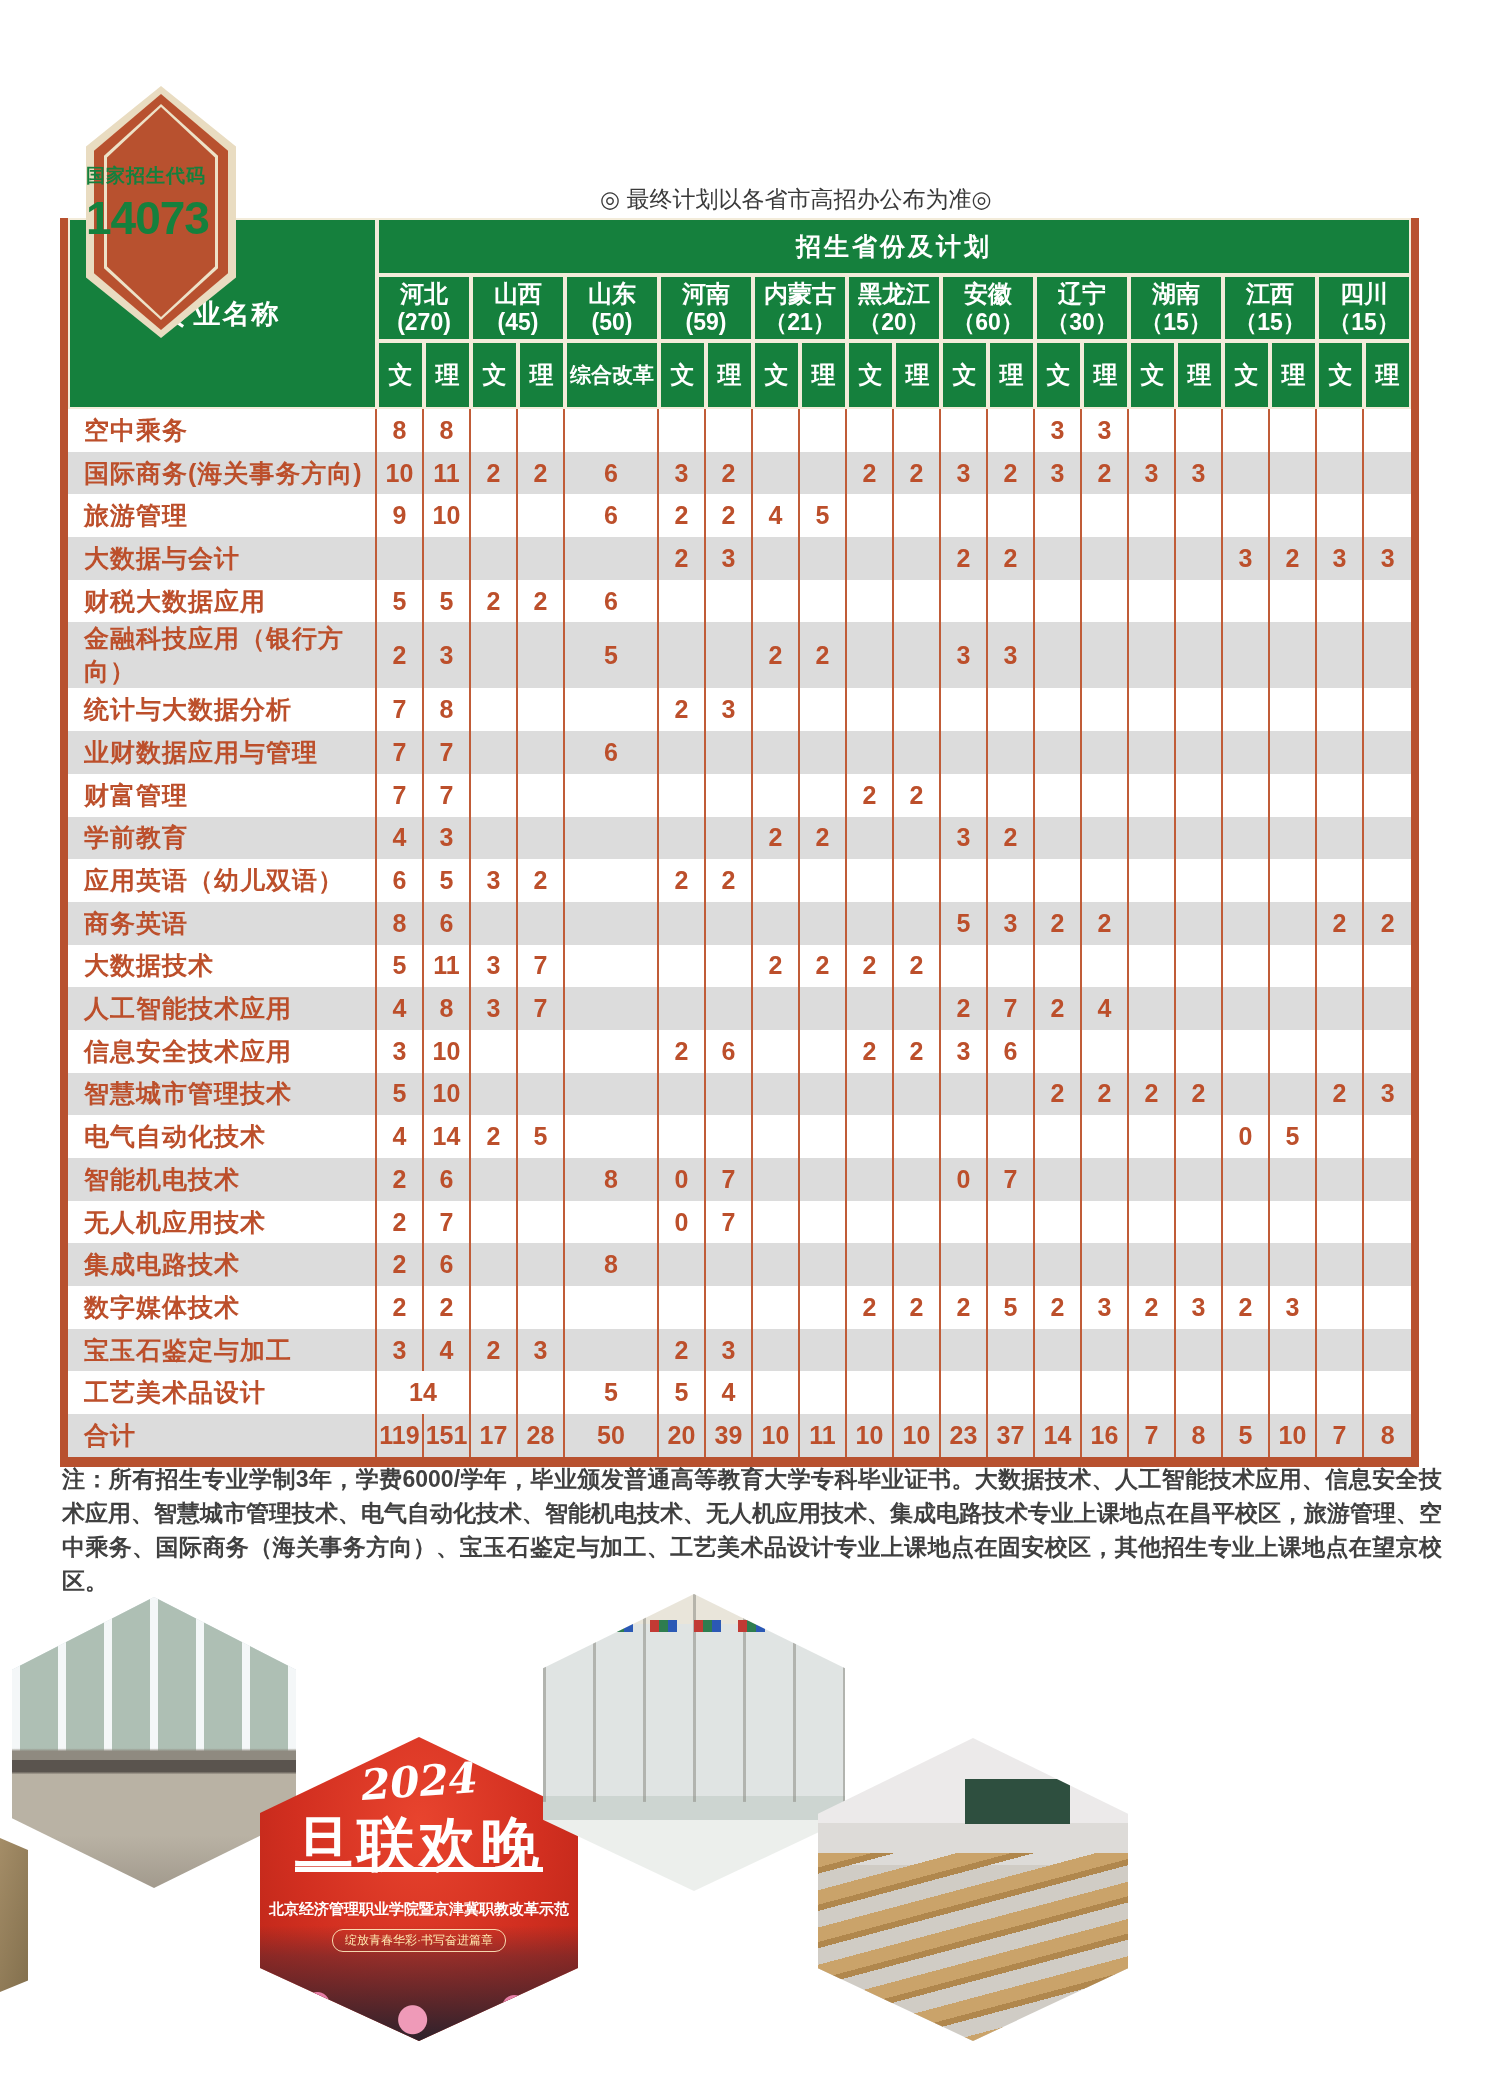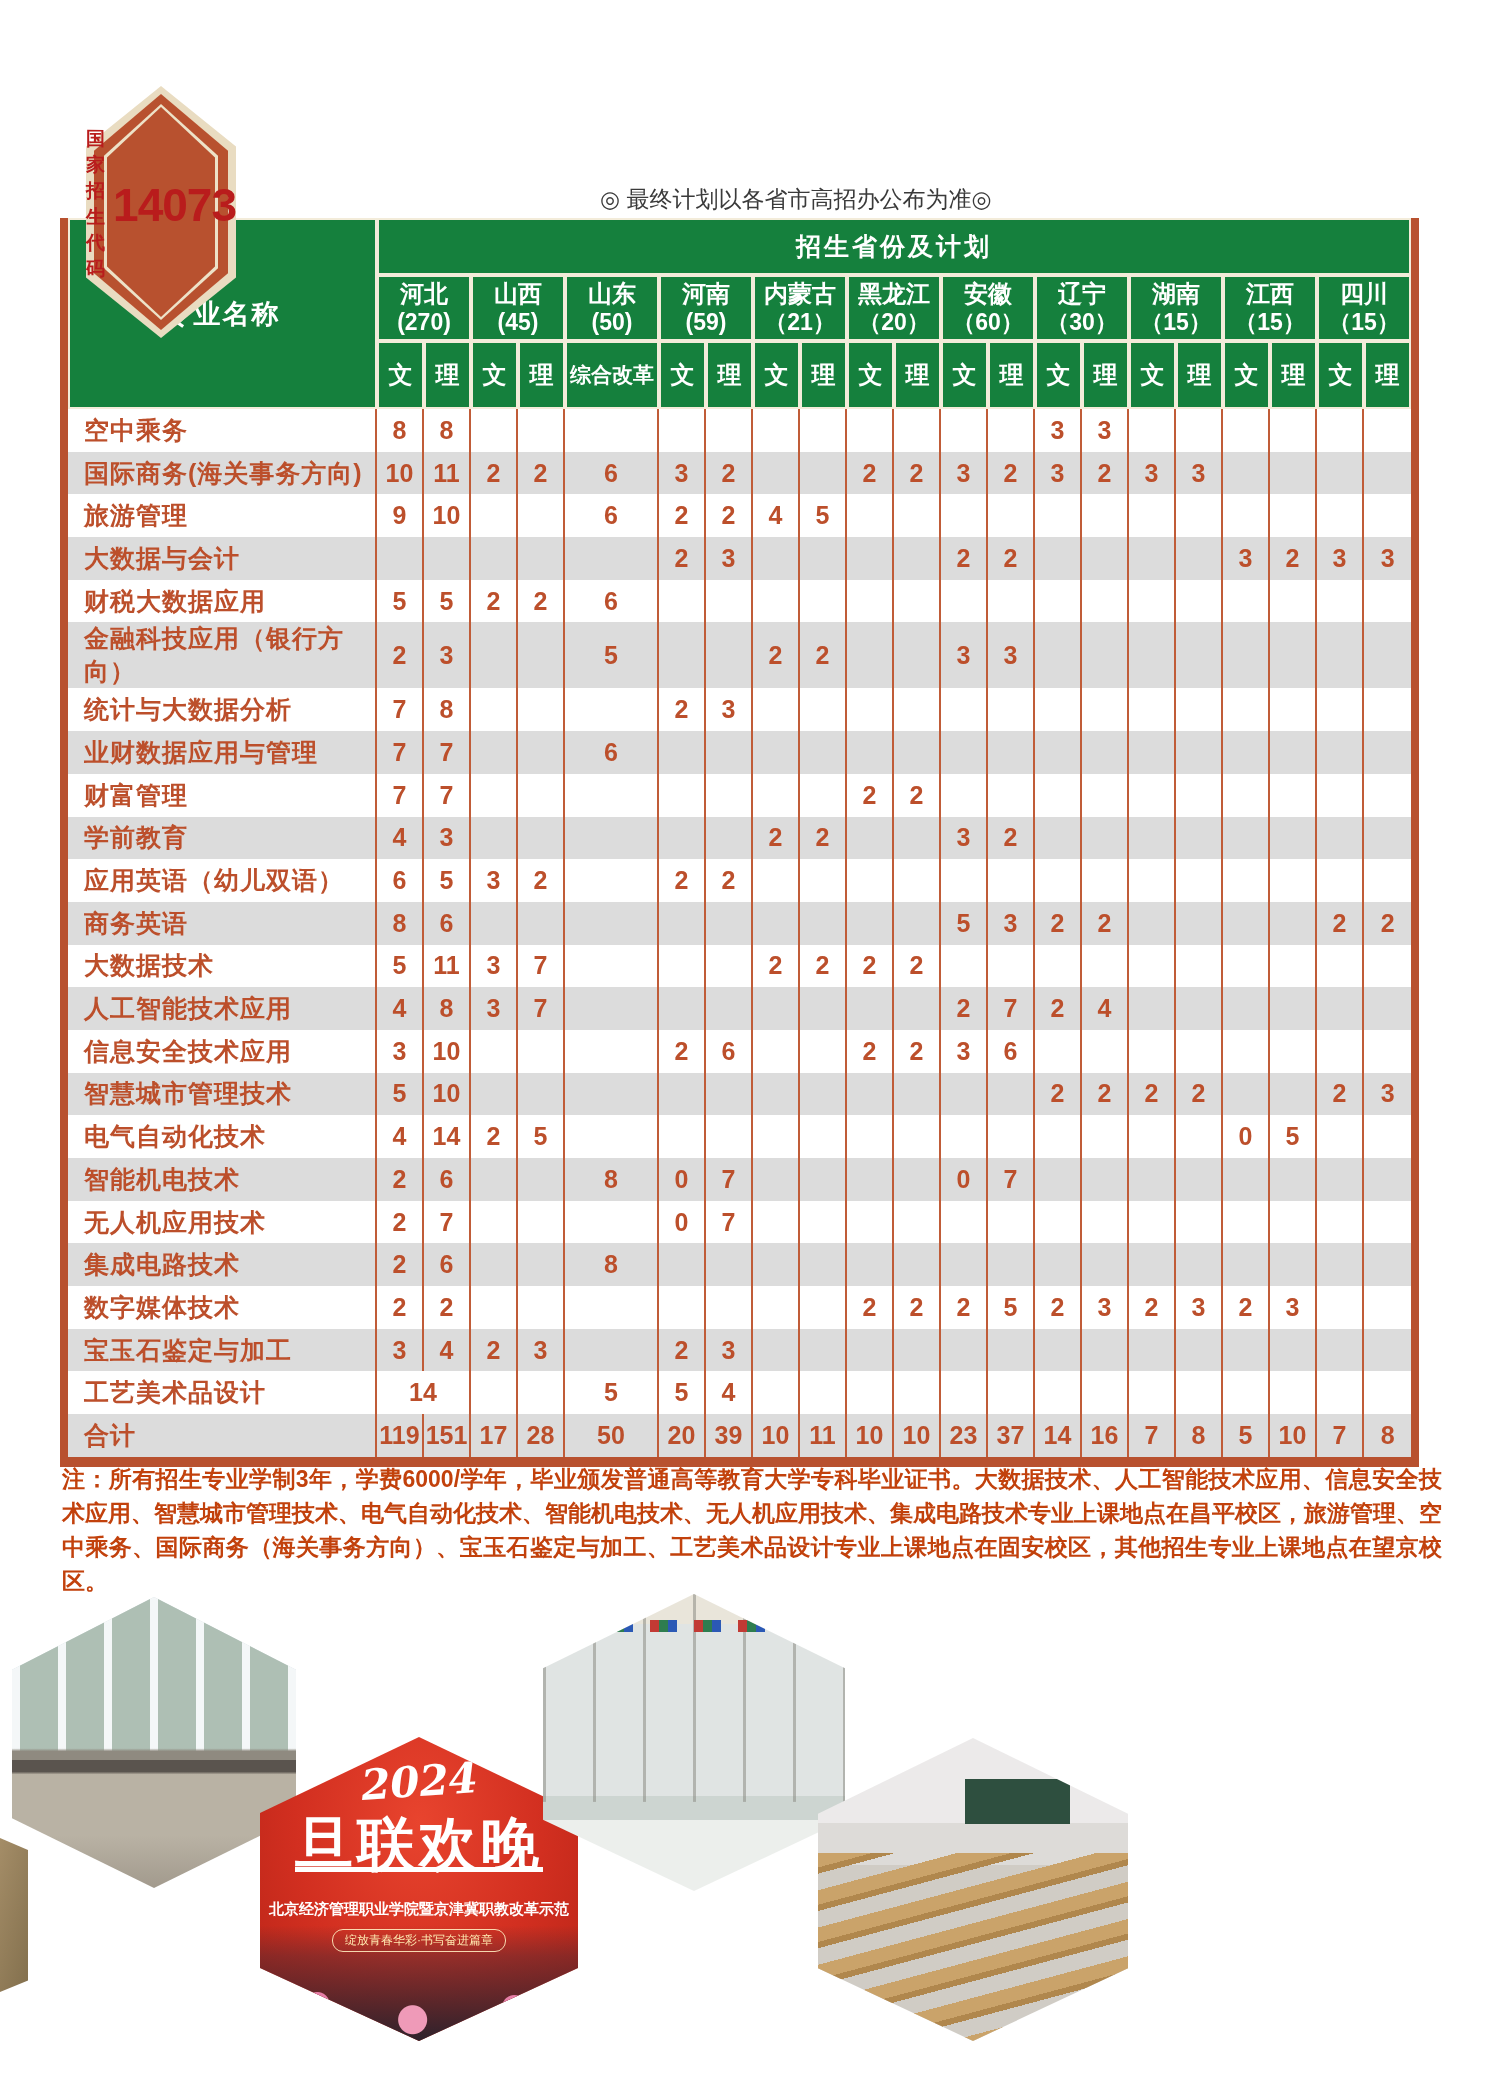--- a/index.html
+++ b/index.html
@@ -6,22 +6,22 @@
   .page{position:relative;width:1502px;height:2094px;background:#fff;overflow:hidden;
         font-family:"Liberation Sans","DejaVu Sans",sans-serif;}
 
   
   .badge{position:absolute;left:86px;top:86px;width:150px;height:252px;z-index:6;}
   .badge .hx{position:absolute;clip-path:polygon(50% 0%,100% 24%,100% 76%,50% 100%,0% 76%,0% 24%);}
   .hx1{inset:0;background:#e9dcc1;}
   .hx2{inset:8px;background:#b8512f;}
   .hx3{inset:18px;background:#ede2c8;}
   .hx4{inset:21px;background:#b8512f;}
-  .badge-text{position:absolute;inset:0;z-index:2;display:flex;flex-direction:row;align-items:center;
-              justify-content:center;transform:translateY(-8px);color:#b91c1c;}
+  .badge-text{position:absolute;inset:0;z-index:2;display:flex;flex-direction:column;
+              justify-content:center;transform:translateY(-8px);color:#15803d;}
   .badge-label{font-size:19px;font-weight:bold;letter-spacing:1px;}
   .badge-code{font-size:46px;font-weight:bold;letter-spacing:-1px;margin-top:2px;}
 
   
   .title{position:absolute;left:254px;top:80px;width:1166px;font-size:46px;font-weight:900;
          color:#c24a24;white-space:nowrap;letter-spacing:0px;}
   .subtitle{position:absolute;left:600px;top:184px;width:815px;text-align:left;font-size:23px;
             color:#3a3a3a;font-weight:500;}
 
   
@@ -40,21 +40,21 @@
   tr.subj-row th{height:64px;font-size:24px;}
   tr.subj-row th.wide{font-size:21px;letter-spacing:0;}
   table.plan td{height:42.7px;padding:0;text-align:center;vertical-align:middle;
                 color:#bc4f2b;font-weight:bold;font-size:25px;border-right:2px solid #c05c38;}
   table.plan td:last-child{border-right:none;}
   table.plan td.major{text-align:left;padding-left:16px;font-size:25px;letter-spacing:1px;}
   table.plan tbody tr:nth-child(even) td{background:#dcdcdc;}
   table.plan tbody tr:nth-child(odd) td{background:#ffffff;}
 
   
-  .note{position:absolute;left:62px;top:1462px;width:1380px;color:#c2410c;font-weight:bold;
+  .note{position:absolute;left:62px;top:1462px;width:1380px;color:#404040;font-weight:bold;
         font-size:23px;line-height:34px;text-align:justify;}
 
   
   .photo-hex{position:absolute;clip-path:polygon(50% 0%,100% 25%,100% 76%,50% 100%,0% 76%,0% 25%);overflow:hidden;}
   .ph0{left:-272px;top:1786px;width:300px;height:256px;
        background:linear-gradient(105deg,#c9a86a 0%,#efe6d2 45%,#a9916b 75%,#7c6a48 100%);}
   .ph1{left:12px;top:1597px;width:284px;height:291px;
        background-image:
          linear-gradient(180deg,rgba(0,0,0,0) 0 52%,#8f8a80 53% 56%,rgba(0,0,0,0) 56%),
          repeating-linear-gradient(90deg,#f4f7f8 0 8px,#aebfb4 8px 46px),

